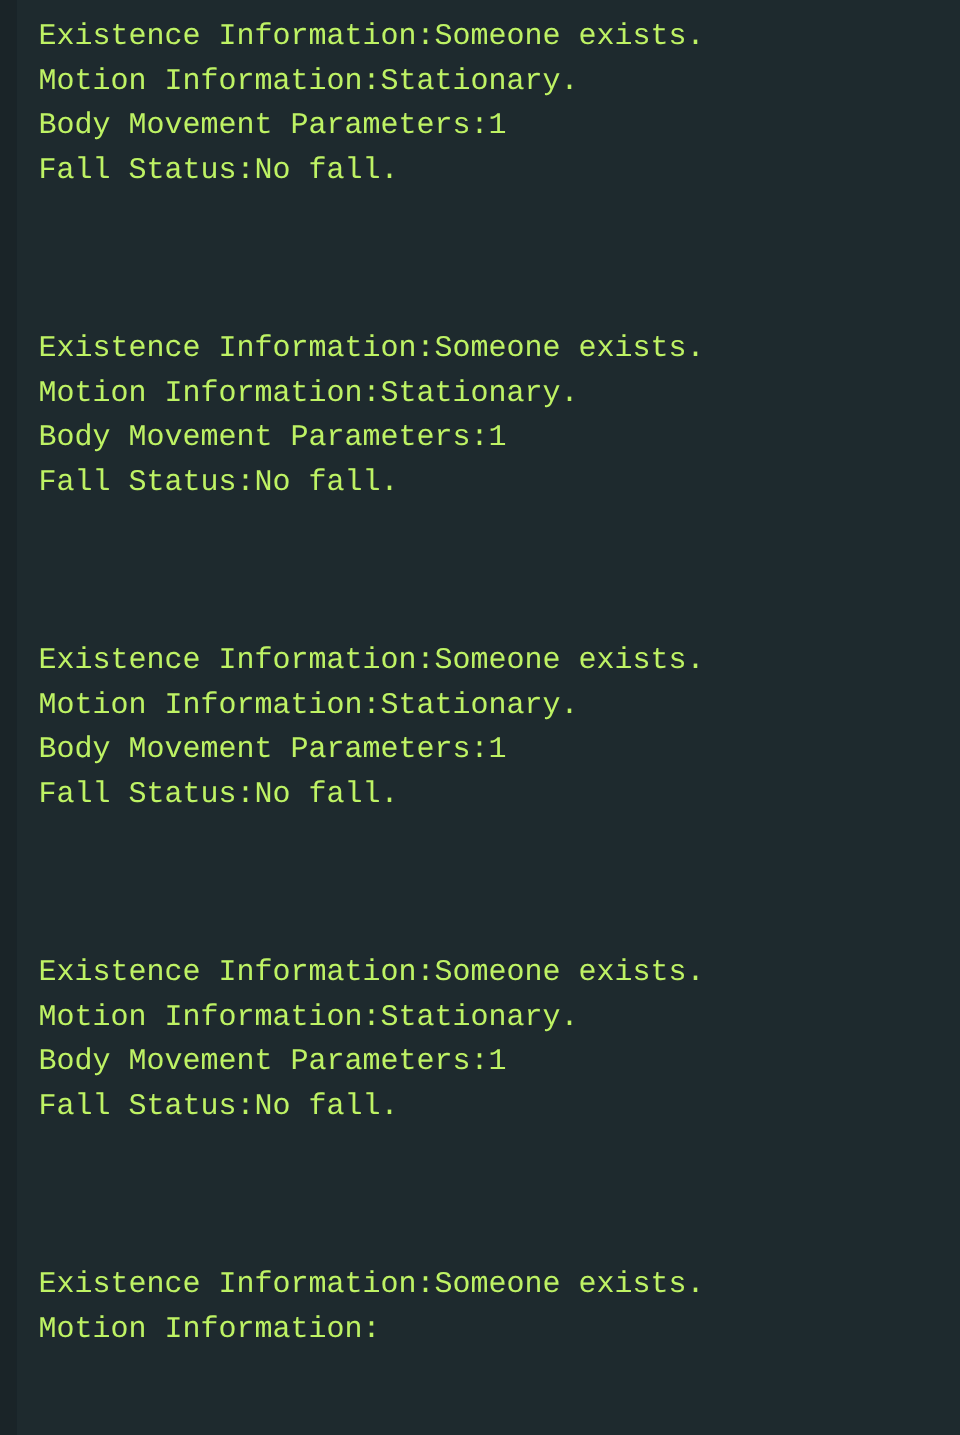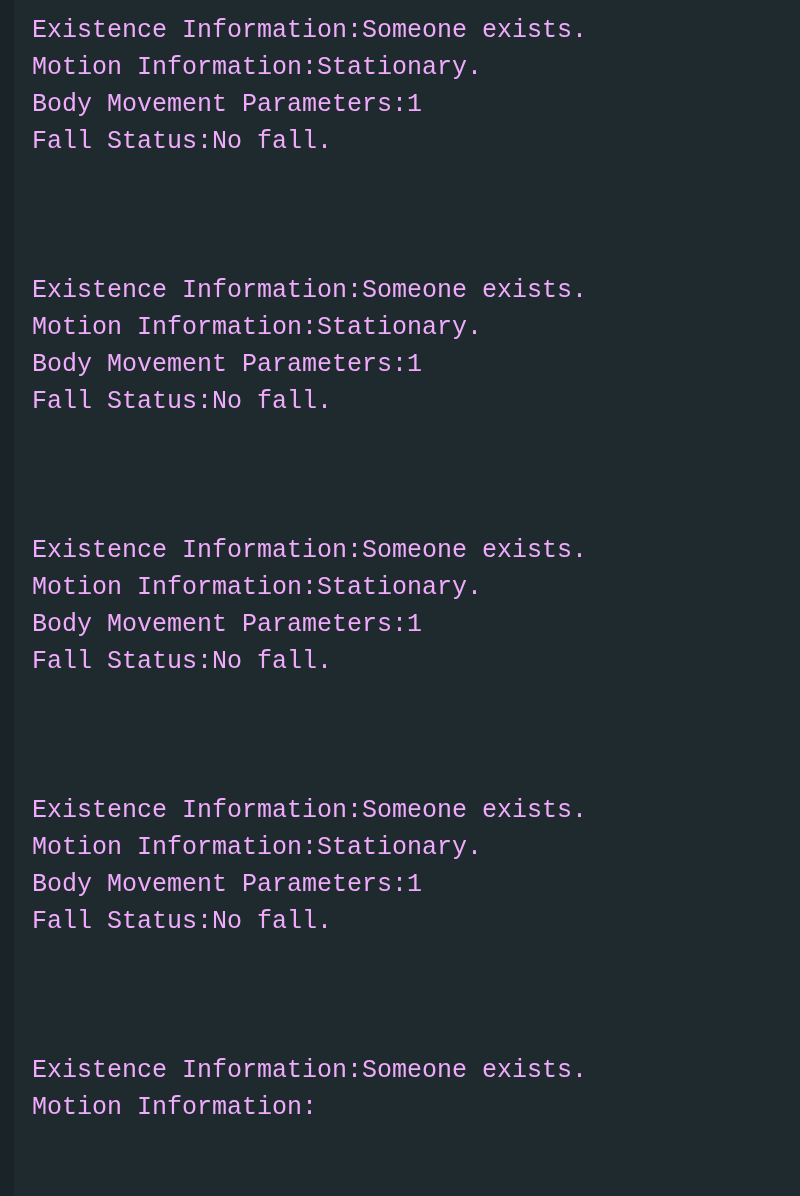--- a/index.html
+++ b/index.html
@@ -13,21 +13,21 @@
       height: 1196px;
       overflow: hidden;
       font-family: "SimSun", "NSimSun", "Courier New", monospace;
     }
     .terminal {
       padding: 12px 0 0 18px;
       border-left: 14px solid #1a2428;
       height: 100%;
     }
     .terminal-line {
-      color: #f0abfc;
+      color: #bef264;
       font-size: 25px;
       line-height: 37px;
       white-space: pre;
       letter-spacing: 0px;
     }
     .terminal-block {
       margin-bottom: 112px;
     }
     .terminal-block:last-child {
       margin-bottom: 0;

